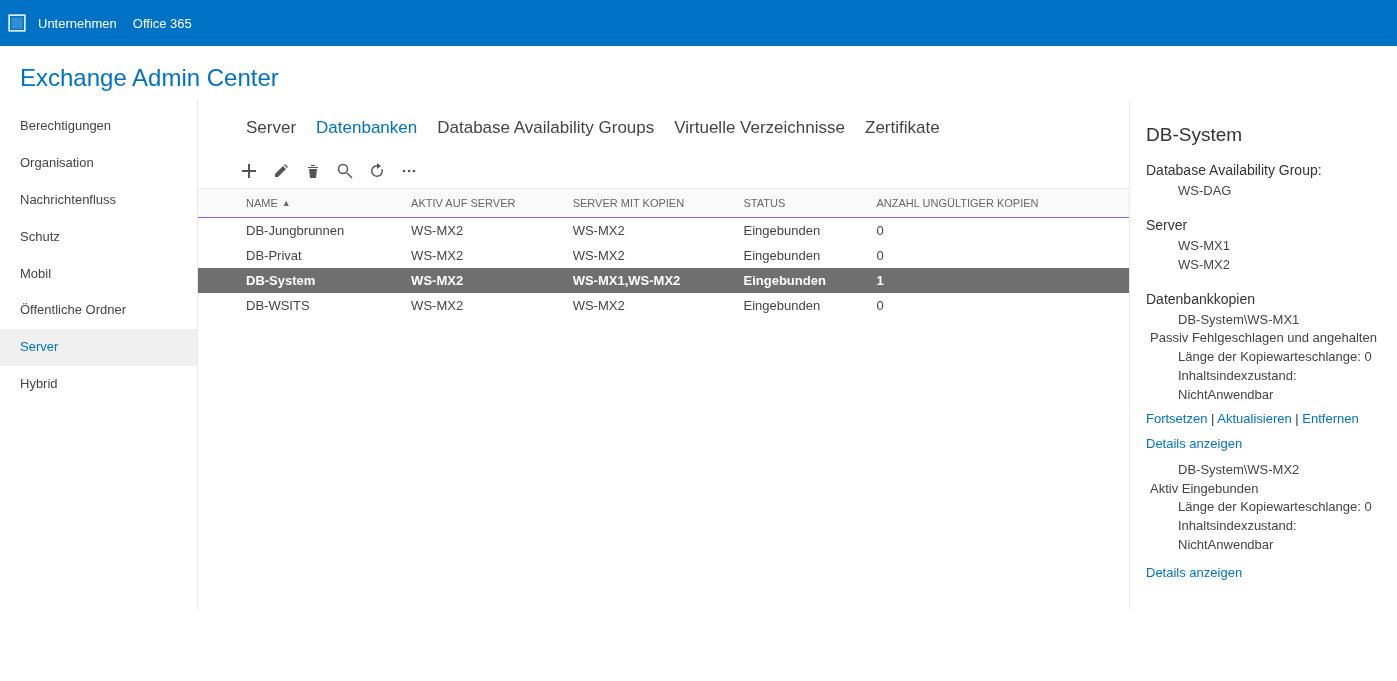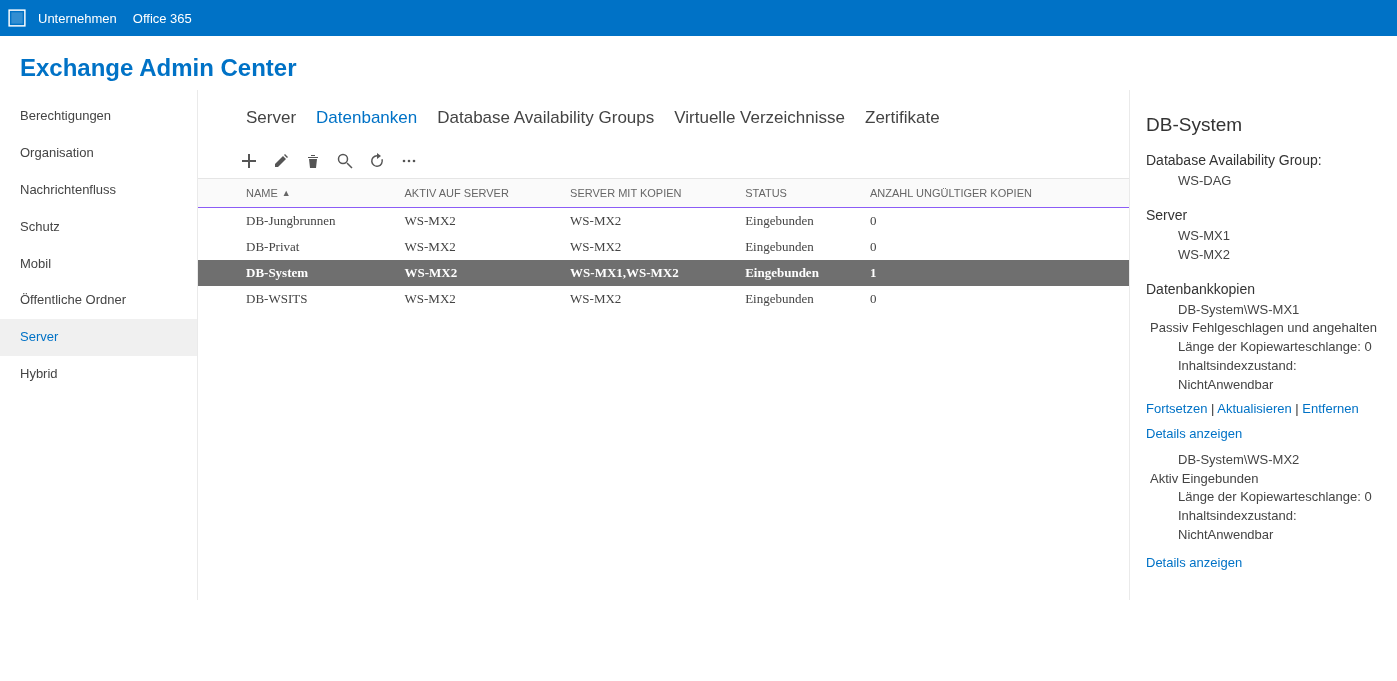--- a/index.html
+++ b/index.html
@@ -1,22 +1,22 @@
 <!DOCTYPE html>
 <html><head>
 <meta charset="utf-8">
 <style>
   * { box-sizing: border-box; margin: 0; padding: 0; }
   body { font-family: "Segoe UI", Arial, sans-serif; font-size: 13px; color: #333; background: #fff; }
-  .topbar { background: #0072c6; color: #fff; height: 36px; display: flex; align-items: center; padding: 0 8px; }
+  .topbar { background: #0072c6; color: #fff; height: 46px; display: flex; align-items: center; padding: 0 8px; }
   .topbar .waffle { width: 18px; height: 18px; margin-right: 12px; display: flex; align-items: center; justify-content: center; }
   .topbar .waffle svg { fill: #fff; }
   .topbar .link { color: #fff; margin-right: 16px; cursor: pointer; }
 
-  .page-title { font-size: 24px; font-weight: 700; color: #0072c6; padding: 18px 20px 8px 20px; }
+  .page-title { font-size: 24px; font-weight: 400; color: #0072c6; padding: 18px 20px 8px 20px; }
 
   .layout { display: flex; }
   .sidebar { width: 198px; border-right: 1px solid #eaeaea; padding-top: 8px; }
   .sidebar .item { padding: 10px 20px; color: #444; cursor: pointer; line-height: 1.3; }
   .sidebar .item.active { background: #f0f0f0; color: #0072c6; }
 
   .main { flex: 1; padding: 0 0 0 0; display: flex; }
   .content { flex: 1; min-width: 0; }
   .sub-tabs { display: flex; gap: 20px; padding: 18px 48px 24px 48px; font-size: 17px; font-weight: 300; color: #444; }
   .sub-tabs .tab { cursor: pointer; }
@@ -24,21 +24,21 @@
 
   .toolbar { display: flex; gap: 14px; padding: 0 48px 8px 42px; color: #555; align-items: center; }
   .toolbar .tool { cursor: pointer; width: 18px; height: 18px; display: flex; align-items: center; justify-content: center; }
   .toolbar svg { width: 16px; height: 16px; fill: #555; }
 
   .table-wrap { padding: 0 0 0 0; }
   table.db { width: 100%; border-collapse: collapse; }
   table.db thead th { text-align: left; font-size: 11px; font-weight: 400; color: #666; padding: 8px 10px; border-top: 1px solid #e5e5e5; border-bottom: 1px solid #8b5cf6; background: #fafafa; position: relative; }
   table.db thead th:first-child { padding-left: 48px; }
   table.db thead th .sort { font-size: 9px; position: relative; top: -1px; margin-left: 4px; }
-  table.db tbody td { padding: 5px 10px; color: #444; font-family: Liberation Serif, serif; }
+  table.db tbody td { padding: 5px 10px; color: #444; }
   table.db tbody td:first-child { padding-left: 48px; }
   table.db tbody tr.sel td { background: #6f6f6f; color: #fff; font-weight: 600; }
 
   .details { width: 268px; border-left: 1px solid #eaeaea; padding: 24px 20px 20px 16px; }
   .details h2 { font-size: 19px; font-weight: 400; margin-bottom: 14px; color: #333; }
   .details .label { font-size: 14px; margin-top: 16px; margin-bottom: 4px; color: #333; }
   .details .val { font-size: 13px; color: #444; line-height: 1.45; margin-left: 32px; }
   .details .links a { color: #0072c6; text-decoration: none; cursor: pointer; }
   .details .links { margin-top: 6px; font-size: 13px; }
   .details .muted { color: #444; }

